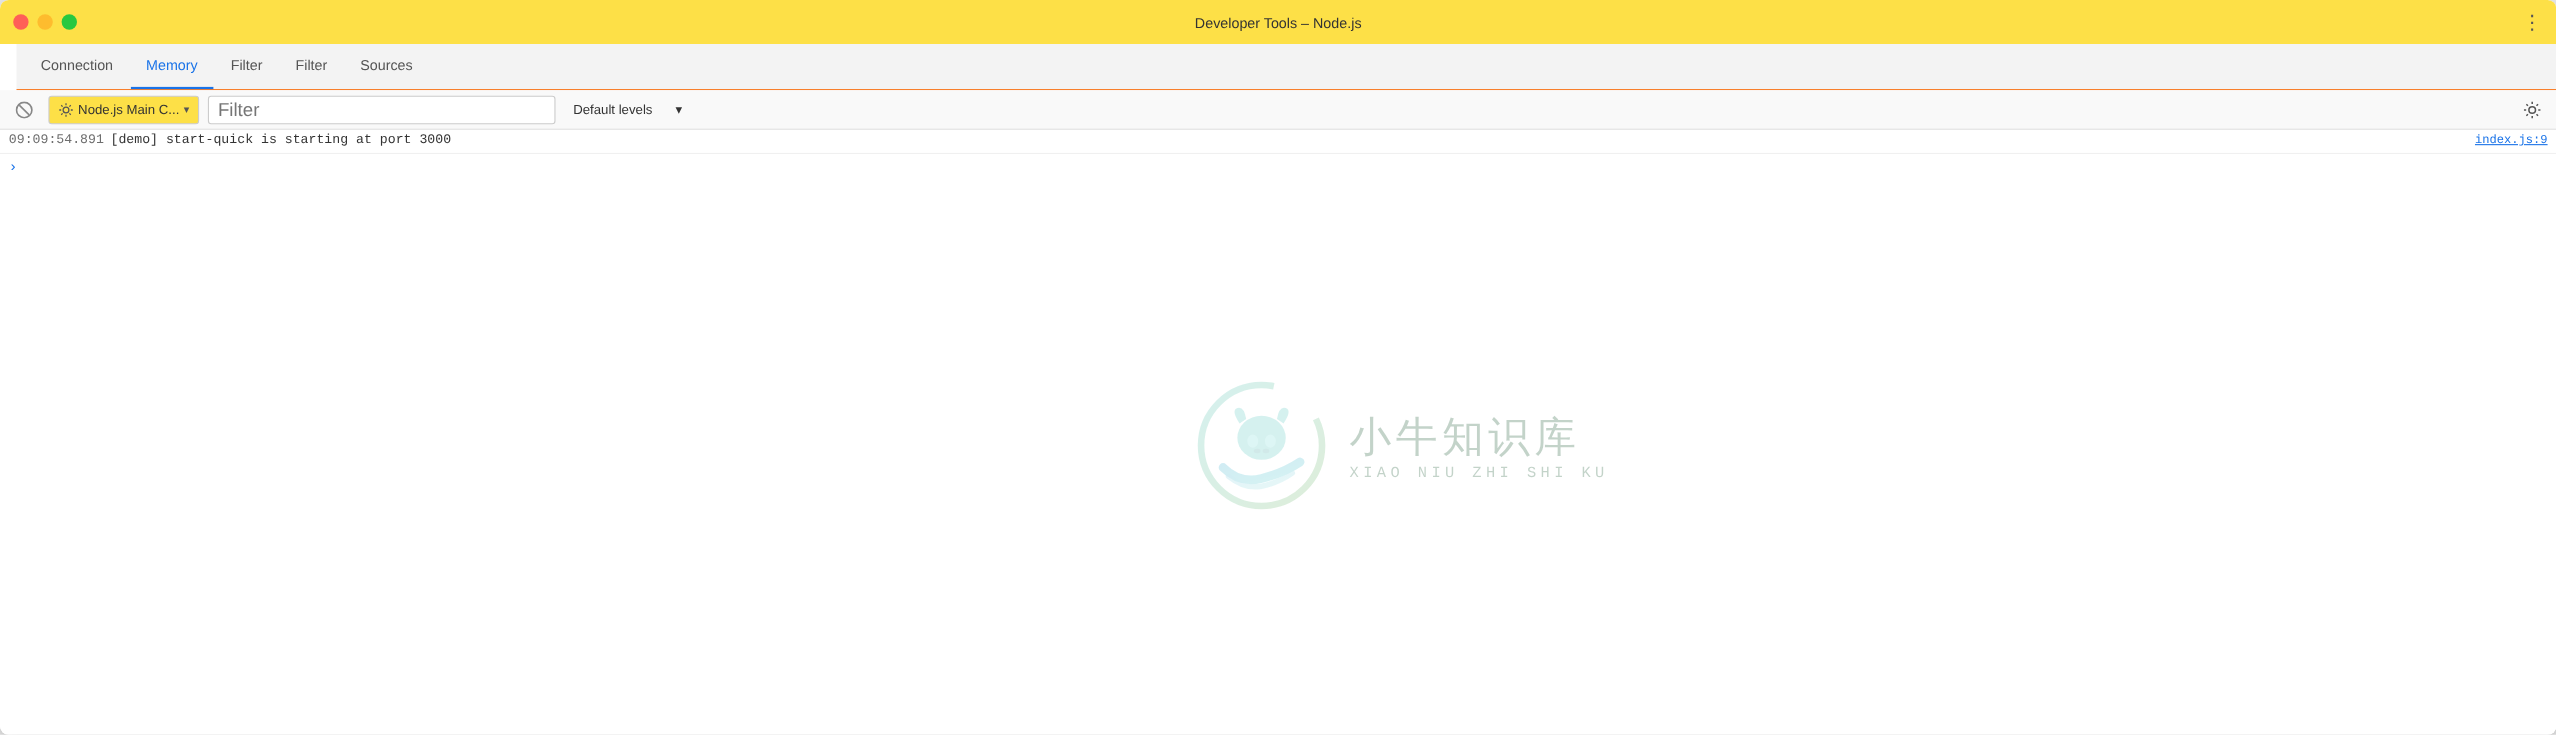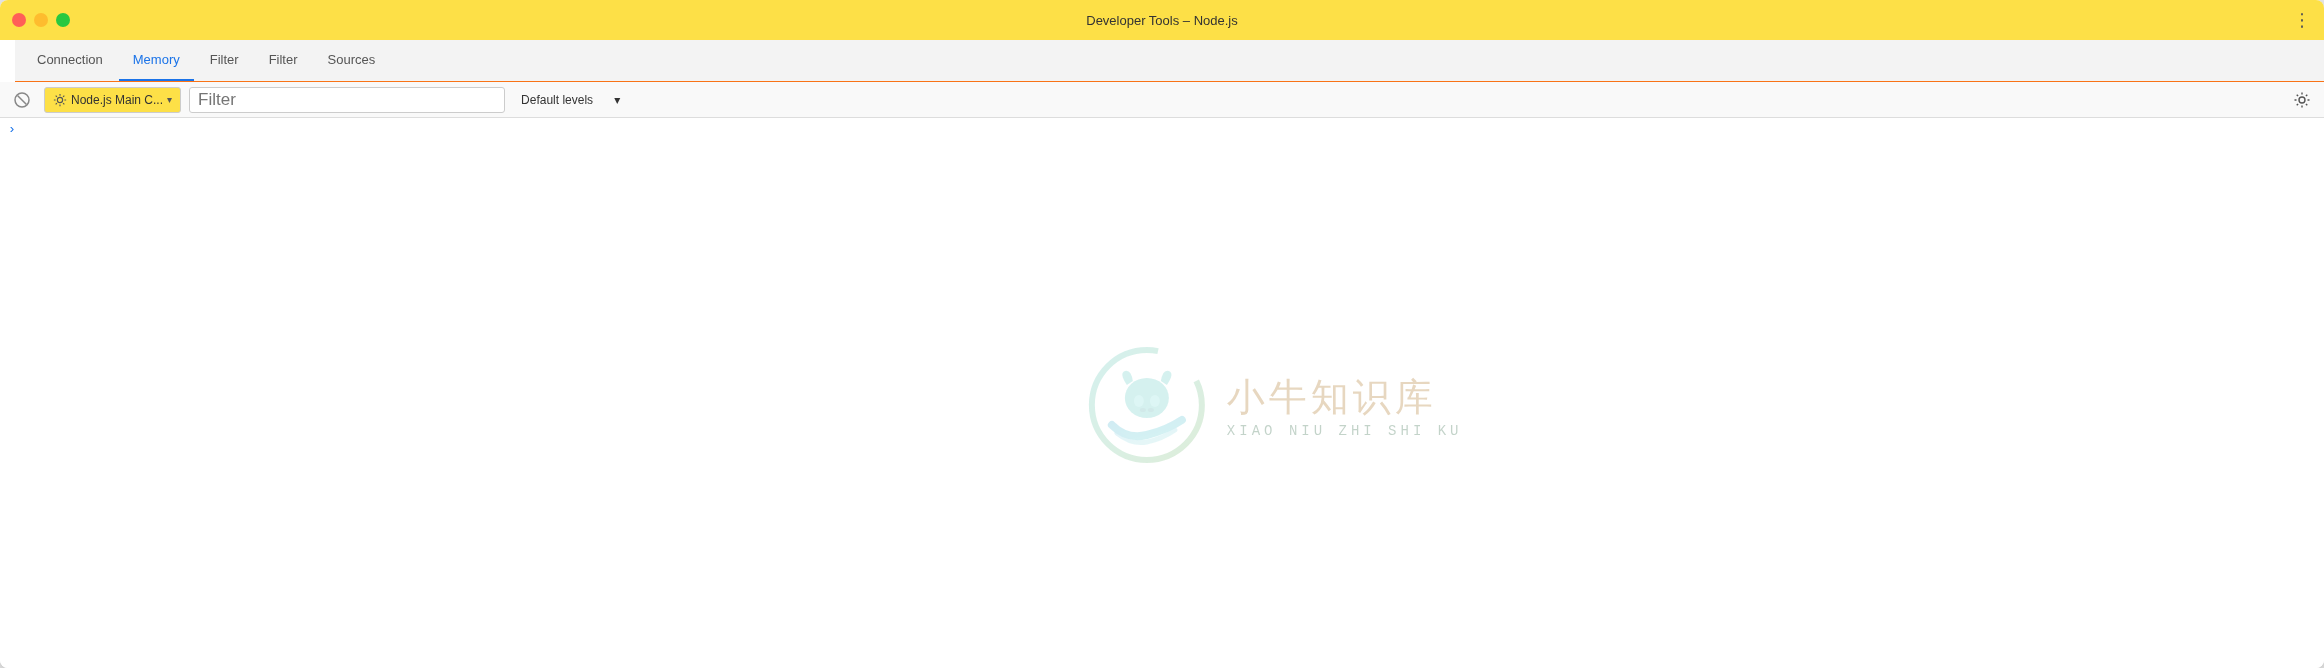--- a/index.html
+++ b/index.html
@@ -265,21 +265,21 @@
     }
 
     .watermark-text {
       display: flex;
       flex-direction: column;
       align-items: flex-start;
     }
 
     .watermark-chinese {
       font-size: 38px;
-      color: #a16207;
+      color: #14532d;
       letter-spacing: 4px;
       font-weight: 300;
     }
 
     .watermark-pinyin {
       font-size: 14px;
       color: #14532d;
       letter-spacing: 4px;
       font-weight: 300;
     }
@@ -345,20 +345,25 @@
     <button class="settings-btn">
       <svg width="18" height="18" viewBox="0 0 18 18" fill="none" stroke="#555" stroke-width="1.4">
         <circle cx="9" cy="9" r="3"></circle>
         <path d="M9 1.5v2M9 14.5v2M1.5 9h2M14.5 9h2M3.7 3.7l1.41 1.41M12.89 12.89l1.41 1.41M3.7 14.3l1.41-1.41M12.89 5.11l1.41-1.41"></path>
       </svg>
     </button>
   </div>
 
   <div class="console-area">
 
+    <div class="console-log-line">
+      <span class="log-timestamp">09:09:54.891</span>
+      <span class="log-message">[demo] start-quick is starting at port 3000</span>
+      <span class="log-source">index.js:9</span>
+    </div>
 
     <div class="console-prompt-line">
       <span class="prompt-arrow">›</span>
     </div>
 
     <div class="watermark">
 
       <svg class="watermark-logo" viewBox="0 0 120 120" xmlns="http://www.w3.org/2000/svg">
 
         <defs>

